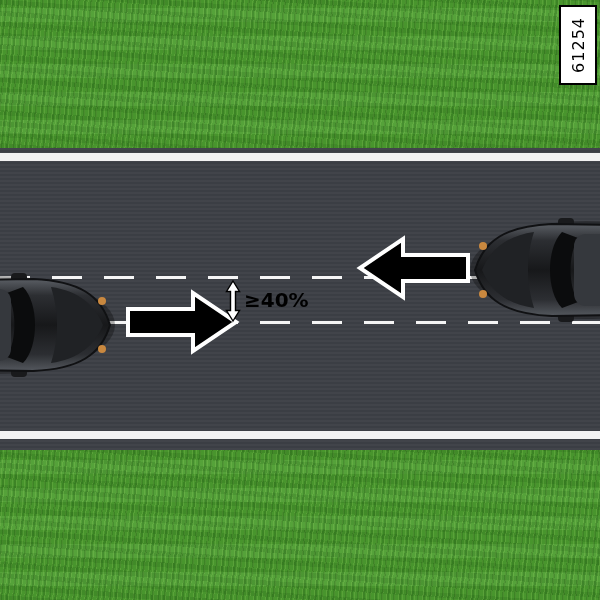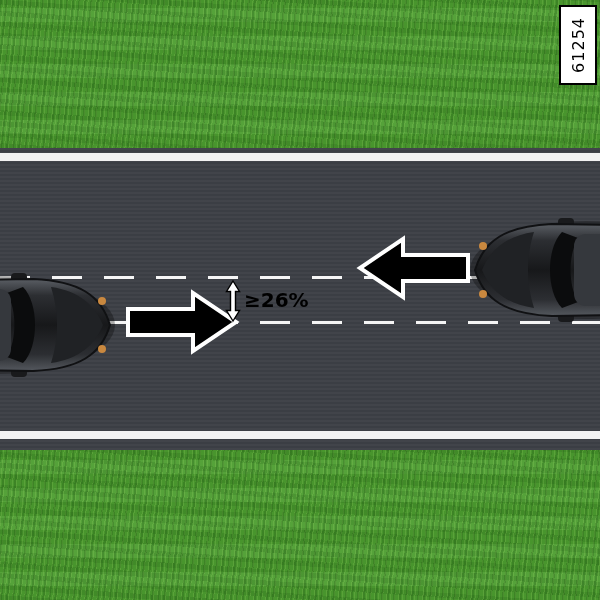--- a/index.html
+++ b/index.html
@@ -83,19 +83,19 @@
     </g>
     <g>
       <use href="#carShape" transform="translate(702,222) scale(-1,1)"></use>
     </g>
 
     <path d="M128,309 L193,309 L193,293 L236,322 L193,351 L193,335 L128,335 Z" fill="#000" stroke="#fff" stroke-width="4" stroke-linejoin="miter"></path>
     <path d="M468,255 L403,255 L403,239 L360,268 L403,297 L403,281 L468,281 Z" fill="#000" stroke="#fff" stroke-width="4" stroke-linejoin="miter"></path>
     <path d="M233,281 L239.5,291.5 L235.5,291.5 L235.5,310.5 L239.5,310.5 L233,321 L226.5,310.5 L230.5,310.5 L230.5,291.5 L226.5,291.5 Z" fill="#ffffff" stroke="#000000" stroke-width="1.4"></path>
   </svg>
 
-  <div class="overlap-label">≥26%</div>
+  <div class="overlap-label">≥40%</div>
 
   <div class="ref-box">
     <span>61254</span>
   </div>
 
 </div>
 
 </body></html>

